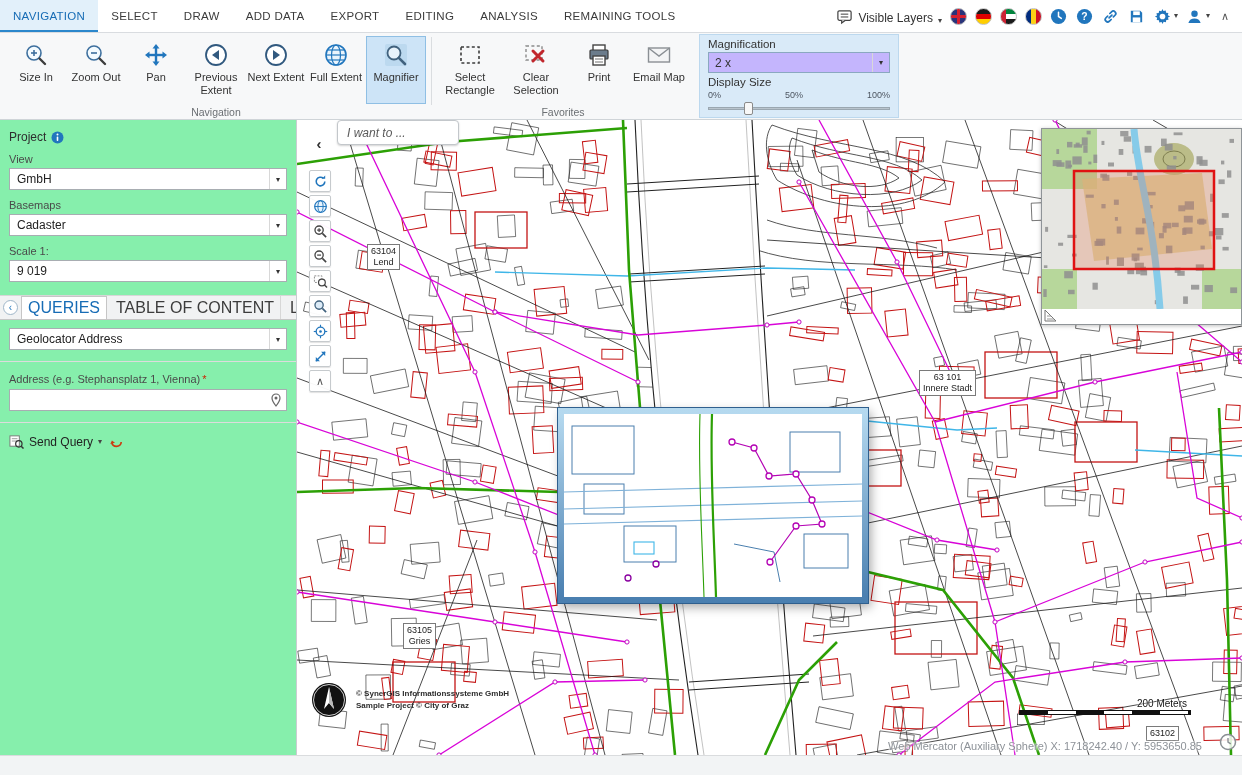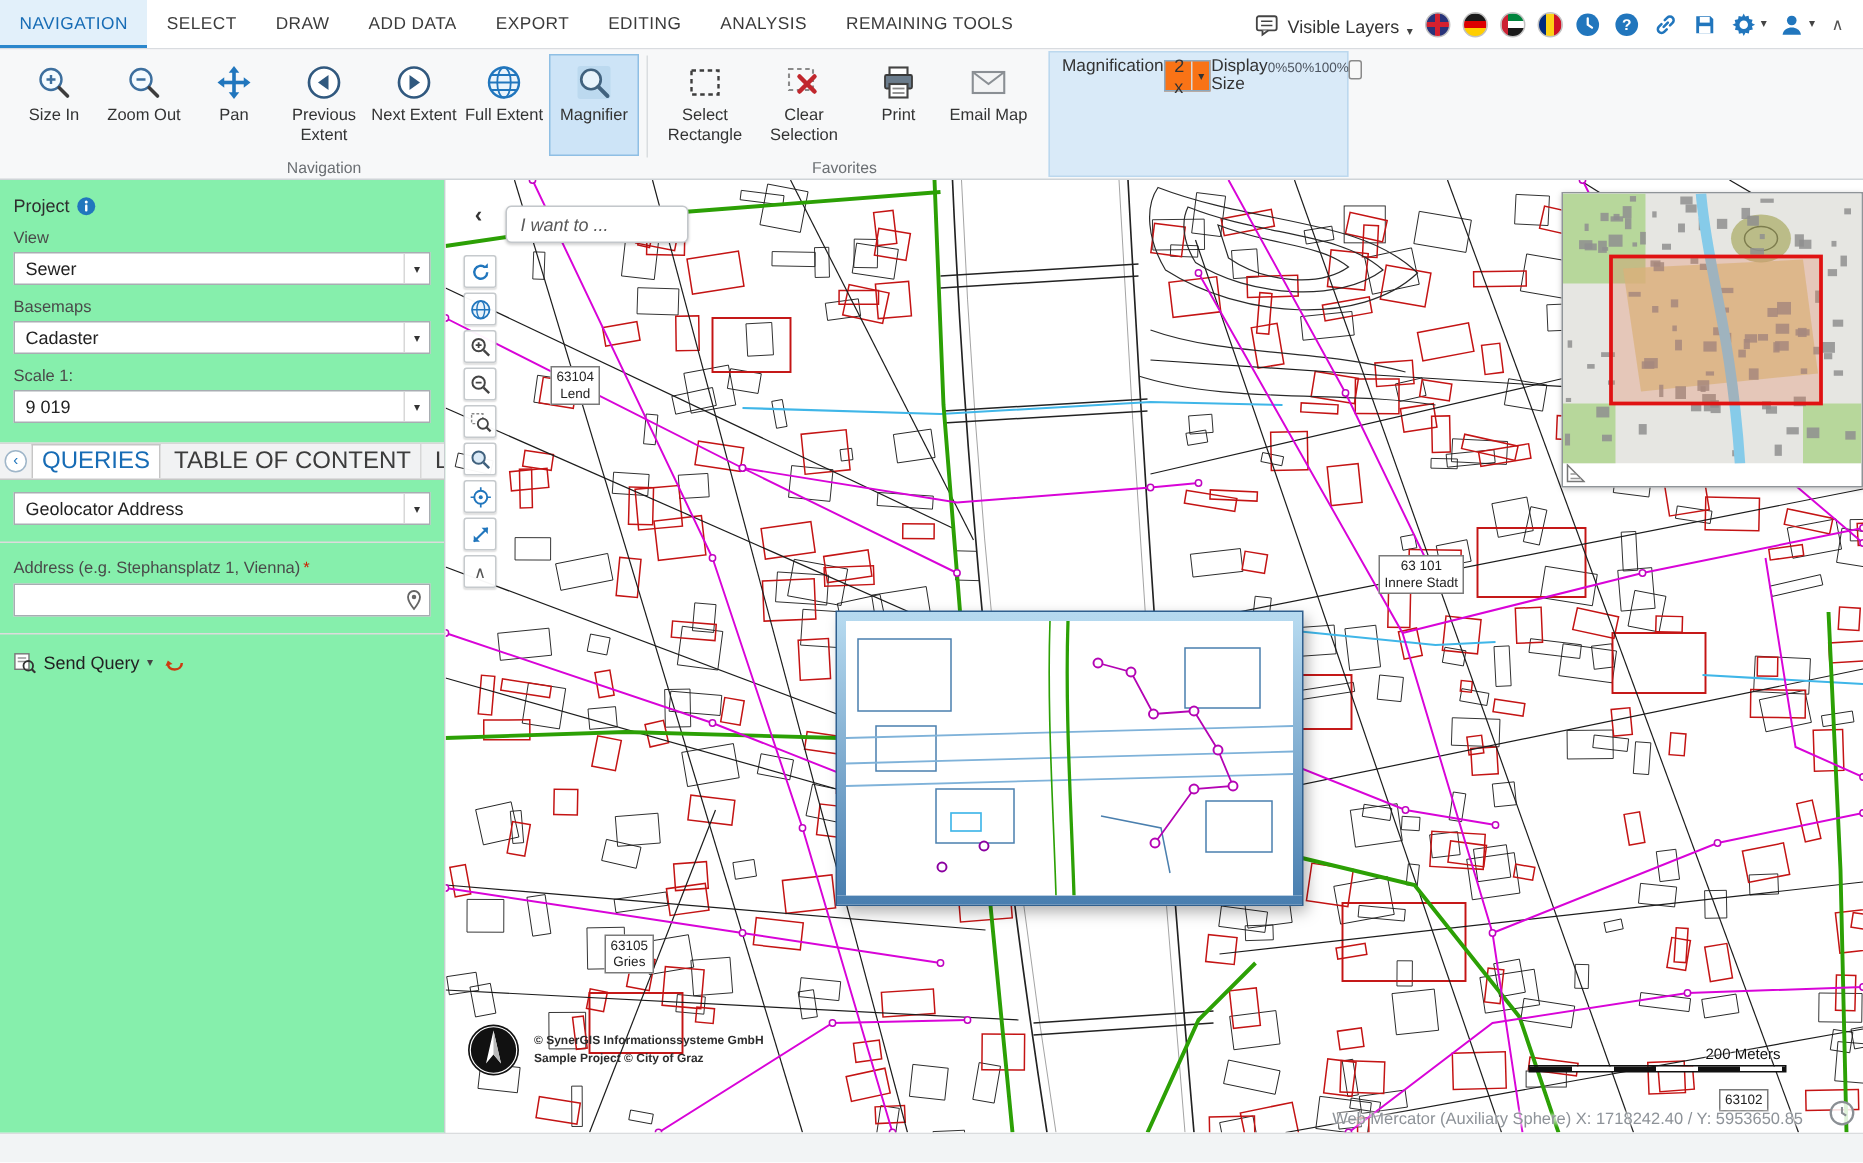--- a/index.html
+++ b/index.html
@@ -28,22 +28,22 @@
   
   .ribbon{flex:0 0 87px;background:#f7f8f9;border-bottom:1px solid #cfd4d8;display:flex;align-items:stretch;padding-left:2px}
   .rgroup{position:relative;display:flex;align-items:flex-start;padding:3px 4px 13px}
   .rcaption{position:absolute;left:0;right:0;bottom:0;text-align:center;font-size:10.5px;color:#6b6f73;padding-bottom:1px}
   .rbtn{width:60px;border:1px solid transparent;background:transparent;display:flex;flex-direction:column;align-items:center;gap:3px;padding-top:5px;height:68px;font-family:inherit;cursor:pointer}
   .rbtn svg{width:26px;height:26px;flex:0 0 26px}
   .rbtn .rlabel{font-size:11px;color:#333;line-height:1.15;text-align:center}
   .rbtn.selected{background:#cde4f7;border-color:#8fbfe4}
   .rbtn.wide{width:66px}
   .vsep{width:1px;background:#dadde0;margin:4px 1px 14px}
-  .magpanel{width:200px;background:#d9eaf8;border:1px solid #bcd8ee;margin:1px 0 1px 6px;padding:3px 8px 2px;display:flex;font-size:11.5px;color:#333}
-  .mag-select{height:21px;background:#f97316;border:1px solid #8aa8c0;display:flex;align-items:center;font-size:12px;padding-left:6px;margin:2px 0 3px;cursor:pointer}
+  .magpanel{width:200px;background:#d9eaf8;border:1px solid #bcd8ee;margin:1px 0 1px 6px;padding:3px 8px 2px;display:flex;flex-direction:column;font-size:11.5px;color:#333}
+  .mag-select{height:21px;background:#c4b5fd;border:1px solid #8aa8c0;display:flex;align-items:center;font-size:12px;padding-left:6px;margin:2px 0 3px;cursor:pointer}
   .mag-select .dd-caret{margin-left:auto}
   .ticks{display:flex;justify-content:space-between;font-size:9px;color:#4d5560;margin-top:2px}
   .slider{position:relative;height:14px;margin-top:1px;cursor:pointer}
   .slider .track{position:absolute;left:0;right:0;top:6px;height:3px;background:#b9c4cd;border:1px solid #9aa7b1}
   .slider .handle{position:absolute;left:20%;top:1px;width:9px;height:13px;background:#f8f8f8;border:1px solid #8a8a8a;border-radius:2px}
 
   
   .content{flex:1;display:flex;min-height:0}
 
   
@@ -67,21 +67,21 @@
   .sendq{display:flex;align-items:center;gap:7px;margin:11px 9px}
   .sendq-btn{display:flex;align-items:center;gap:5px;background:transparent;border:none;font-size:12px;color:#222;font-family:inherit;cursor:pointer}
   .sendq-btn svg{width:15px;height:15px}
   .undo-btn{background:none;border:none;cursor:pointer;display:grid;place-items:center}
   .undo-btn svg{width:15px;height:15px}
 
   
   .map{flex:1;position:relative;background:#fff;overflow:hidden}
   #map-svg{position:absolute;inset:0}
   .sidebar-collapse{position:absolute;left:12px;top:12px;width:20px;height:22px;display:grid;place-items:center;cursor:pointer;font-size:15px;color:#333;font-weight:bold;z-index:5}
-  .iwant{position:absolute;left:40px;top:17px;width:122px;height:25px;background:#fff;border:1px solid #c3c7cb;border-radius:4px;box-shadow:0 1px 2px rgba(0,0,0,.18);display:flex;align-items:center;padding-left:9px;font-size:12px;font-style:italic;color:#5a5a5a;z-index:5}
+  .iwant{position:absolute;left:40px;top:0;width:122px;height:25px;background:#fff;border:1px solid #c3c7cb;border-radius:4px;box-shadow:0 1px 2px rgba(0,0,0,.18);display:flex;align-items:center;padding-left:9px;font-size:12px;font-style:italic;color:#5a5a5a;z-index:5}
   .mtoolbar{position:absolute;left:12px;top:50px;display:flex;flex-direction:column;gap:3px;z-index:5}
   .mtool{width:22px;height:22px;background:rgba(255,255,255,.96);border:1px solid #c6cacd;border-radius:2px;display:grid;place-items:center;box-shadow:0 1px 1px rgba(0,0,0,.12);cursor:pointer}
   .mtool svg{width:15px;height:15px}
   .mtool.text{font-size:11px;color:#555}
   .district{position:absolute;background:#fff;border:1px solid #7a7a7a;padding:1px 3px;font-size:9px;color:#222;text-align:center;line-height:1.2;z-index:4}
   .magnifier-box{position:absolute;left:261px;top:288px;width:310px;height:195px;border:6px solid #74a9d6;border-image:linear-gradient(180deg,#b5d9ef,#4a7fb0) 1;background:#fff;box-shadow:0 0 0 1px #2f5f8e,3px 4px 10px rgba(0,0,0,.35);z-index:6}
   .overview{position:absolute;right:0;top:8px;width:201px;height:197px;background:#fff;border:1px solid #8f9498;box-shadow:0 1px 4px rgba(0,0,0,.25);z-index:7}
   .overview svg.ovmain{display:block}
   .ov-handle{position:absolute;left:2px;bottom:2px;width:13px;height:13px;cursor:nwse-resize}
   .northwrap{position:absolute;left:14px;top:562px;display:flex;gap:9px;align-items:center;z-index:4}
@@ -297,21 +297,21 @@
       <div class="proj-row">
         <span>Project</span>
         <svg viewBox="0 0 13 13">
             <circle cx="6.5" cy="6.5" r="6" fill="#2176bd"></circle>
             <circle cx="6.5" cy="3.6" r="1" fill="#fff"></circle>
             <rect x="5.7" y="5.4" width="1.6" height="4.6" rx=".7" fill="#fff"></rect>
           </svg>
       </div>
       <div class="srow-label">View</div>
       <div class="dropdown">
-        <span>Sewer</span>
+        <span>GmbH</span>
         <span class="dd-caret">▾</span>
       </div>
       <div class="srow-label">Basemaps</div>
       <div class="dropdown">
         <span>Cadaster</span>
         <span class="dd-caret">▾</span>
       </div>
       <div class="srow-label">Scale 1:</div>
       <div class="dropdown">
         <span>9 019</span>

